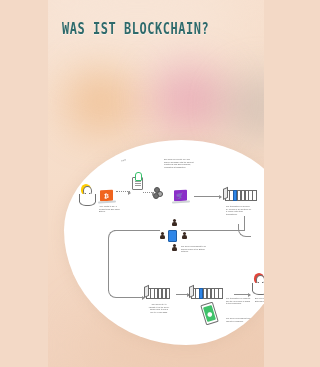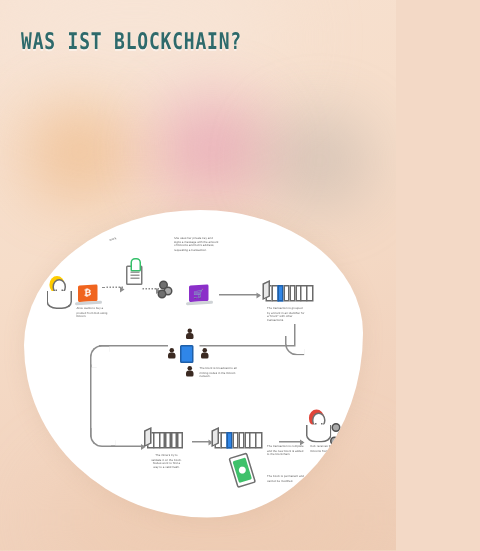--- a/index.html
+++ b/index.html
@@ -4,21 +4,21 @@
 <title>Was ist Blockchain</title>
 <style>
   html,body{margin:0;padding:0;}
   body{
     width:264px;height:367px;overflow:hidden;
     font-family:"Liberation Sans", sans-serif;
     background:#f3d9c6;
     position:relative;
   }
   #stage{
-    position:absolute;inset:0;width:264px;height:367px;overflow:hidden;
+    position:absolute;inset:0;width:264px;height:367px;overflow:hidden;margin-left:48px;
   }
 
   
   .bg-base{
     position:absolute;inset:0;
     background:
       linear-gradient(160deg,#f7e2d2 0%, #f6ddc9 40%, #f2d4bf 70%, #eecdb6 100%);
   }
   .blob-blur{position:absolute;border-radius:50%;filter:blur(22px);opacity:.55;}
   .blob-orange{left:18px;top:70px;width:70px;height:62px;background:#e8994a;opacity:.42;}

